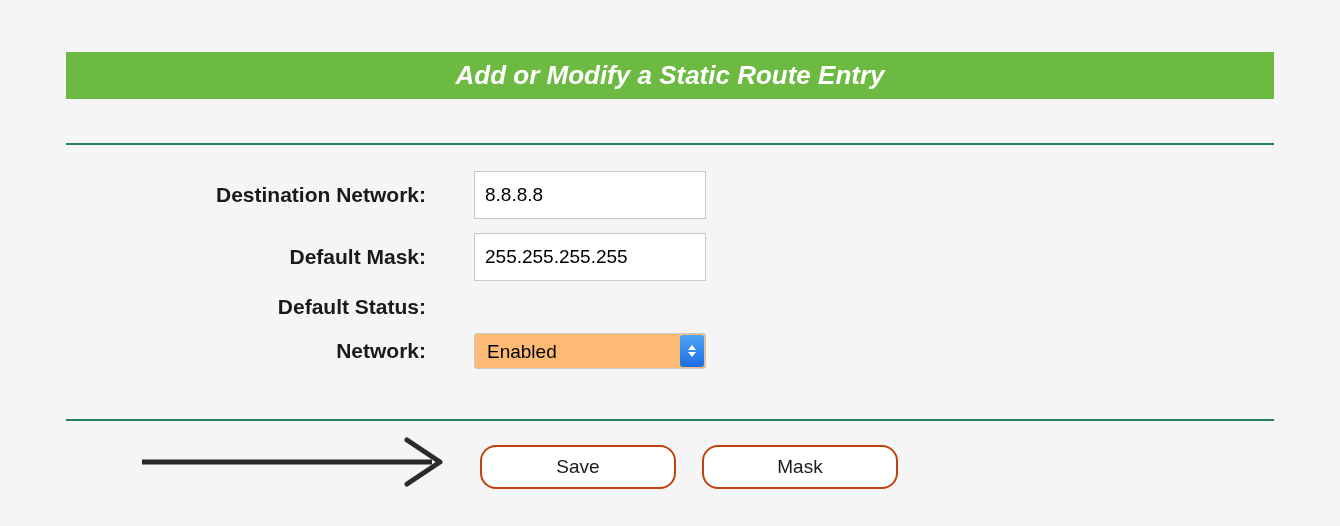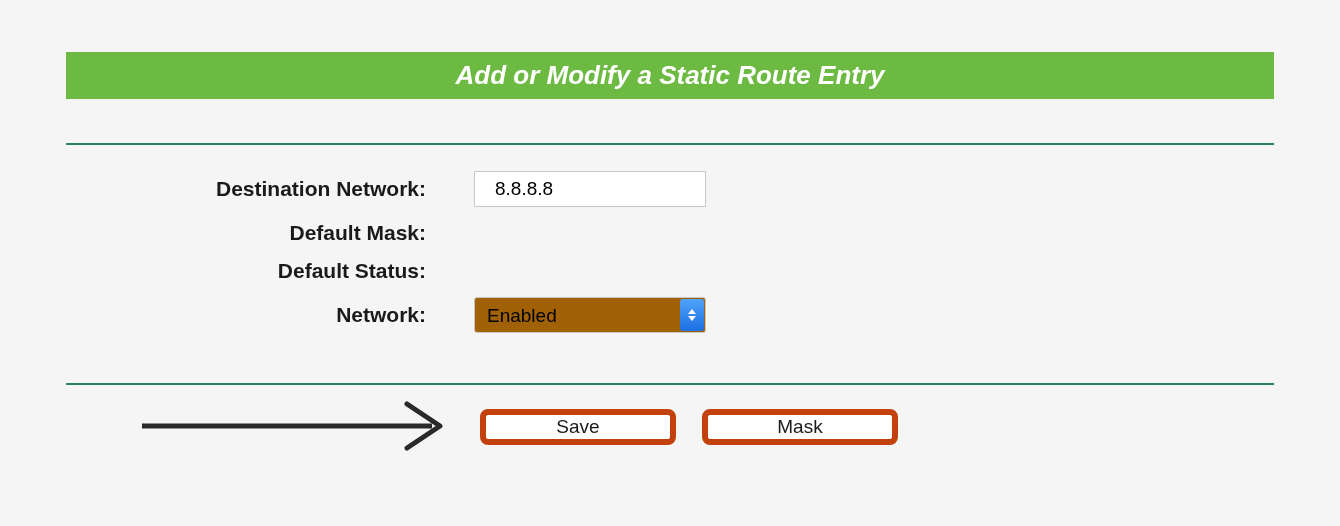--- a/index.html
+++ b/index.html
@@ -52,38 +52,38 @@
     }
     .form-label {
       width: 360px;
       text-align: right;
       font-size: 21px;
       font-weight: bold;
       color: #1a1a1a;
     }
     .form-input {
       width: 232px;
-      height: 36px;
+      height: 48px;
       border: 1px solid #c8c8c8;
       background: #ffffff;
       font-size: 19px;
-      padding: 4px 20px;
+      padding: 4px 10px;
       font-family: Arial, Helvetica, sans-serif;
     }
     .form-select-wrapper {
       position: relative;
       width: 232px;
       height: 36px;
     }
     .form-select {
       width: 100%;
       height: 100%;
       border: 1px solid #c8c8c8;
       border-radius: 3px;
-      background: #a16207;
+      background: #fdba74;
       font-size: 19px;
       padding: 4px 38px 4px 12px;
       font-family: Arial, Helvetica, sans-serif;
       appearance: none;
       -webkit-appearance: none;
       cursor: pointer;
     }
     .select-chevrons {
       position: absolute;
       right: 2px;
@@ -113,23 +113,23 @@
     }
     .button-row {
       display: flex;
       gap: 26px;
       padding-left: 414px;
       margin-top: 24px;
       position: relative;
     }
     .btn {
       width: 196px;
-      height: 36px;
-      border: 6px solid #c2410c;
-      border-radius: 8px;
+      height: 44px;
+      border: 2px solid #c2410c;
+      border-radius: 16px;
       background: #ffffff;
       font-size: 19px;
       font-family: Arial, Helvetica, sans-serif;
       cursor: pointer;
       color: #1a1a1a;
     }
     .arrow-annotation {
       position: absolute;
       left: 76px;
       top: -8px;
@@ -149,20 +149,21 @@
   <div class="section-divider"></div>
 
   <div class="form-area">
     <div class="form-row">
       <div class="form-label">Destination Network:</div>
       <input class="form-input" type="text" value="8.8.8.8" style="">
     </div>
 
     <div class="form-row">
       <div class="form-label">Default Mask:</div>
+      <input class="form-input" type="text" value="255.255.255.255" style="">
     </div>
 
     <div class="form-row">
       <div class="form-label">Default Status:</div>
     </div>
 
     <div class="form-row">
       <div class="form-label">Network:</div>
       <div class="form-select-wrapper">
         <select class="form-select">

